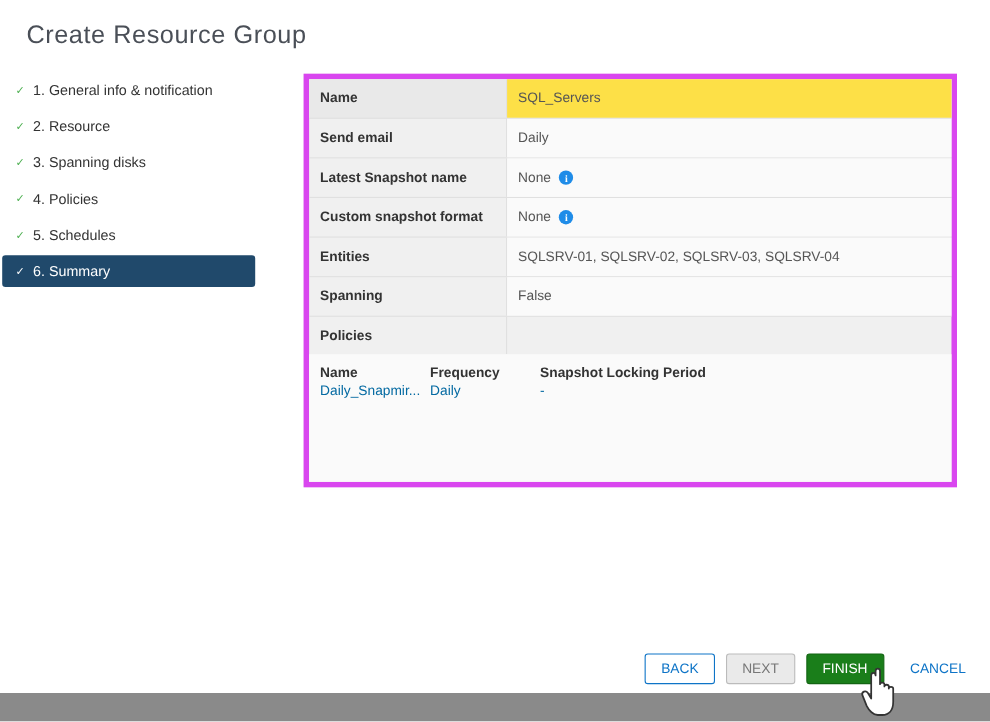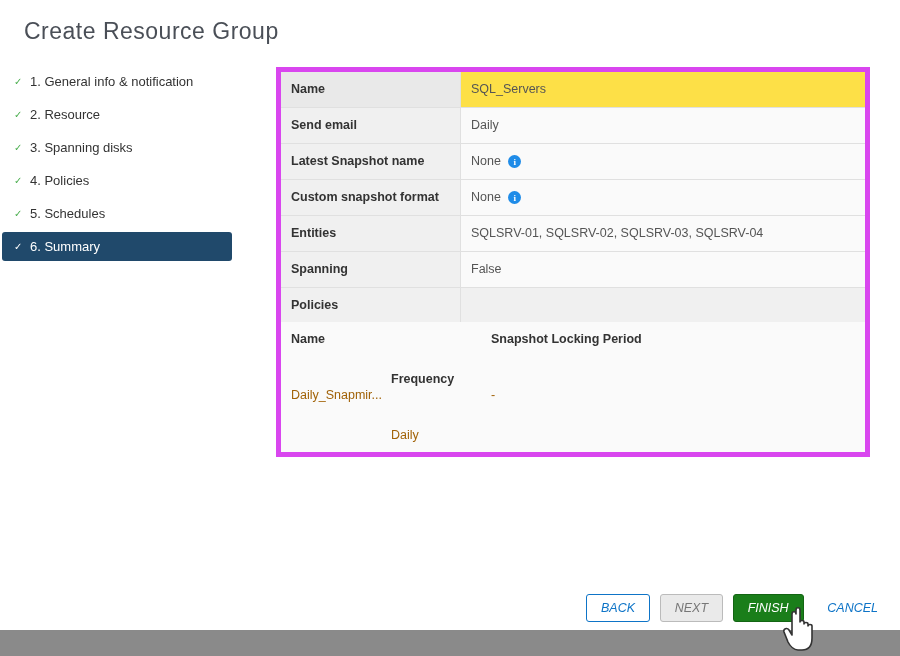--- a/index.html
+++ b/index.html
@@ -92,33 +92,32 @@
     vertical-align: middle;
     font-style: normal;
     font-family: Georgia, serif;
   }
   .policies-grid { display: flex; flex-direction: column; flex: 1; background: #fafafa; }
   .policies-headerrow, .policies-datarow {
     display: flex;
     padding: 0 10px;
   }
   .policies-headerrow { padding-top: 10px; font-weight: 600; font-size: 12.5px; }
-  .policies-datarow { padding-top: 2px; padding-bottom: 10px; font-size: 12.5px; color:#a16207;}
+  .policies-datarow { padding-top: 2px; padding-bottom: 10px; font-size: 12.5px; color:#0369a1;}
   .pcol-name { width: 100px; white-space: nowrap; overflow: hidden; text-overflow: ellipsis; }
-  .pcol-freq { width: 100px; margin-top: 40px; }
+  .pcol-freq { width: 100px; }
   .pcol-lock { flex: 1; }
   .policies-tall { min-height: 150px; flex-direction: column; }
 
   .footer {
     position: absolute;
     left: 0; right: 0;
     bottom: 34px;
     padding: 0 8px 0 17px;
     text-align: right;
-    font-style: italic;
   }
   .btn {
     display: inline-block;
     min-width: 60px;
     padding: 6px 14px;
     margin-left: 6px;
     font-size: 12.5px;
     border-radius: 3px;
     cursor: pointer;
     text-align: center;

